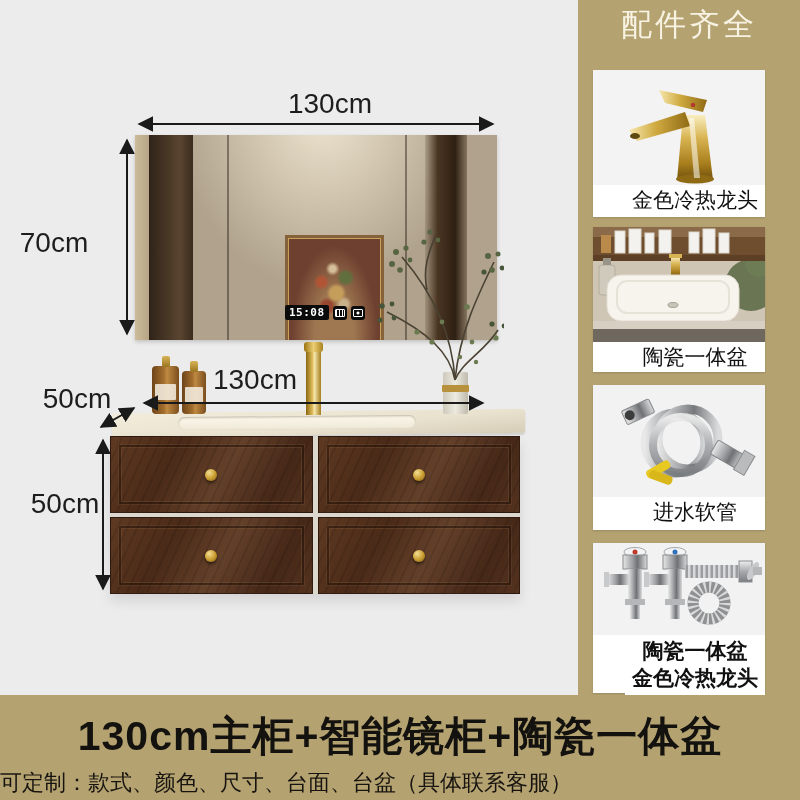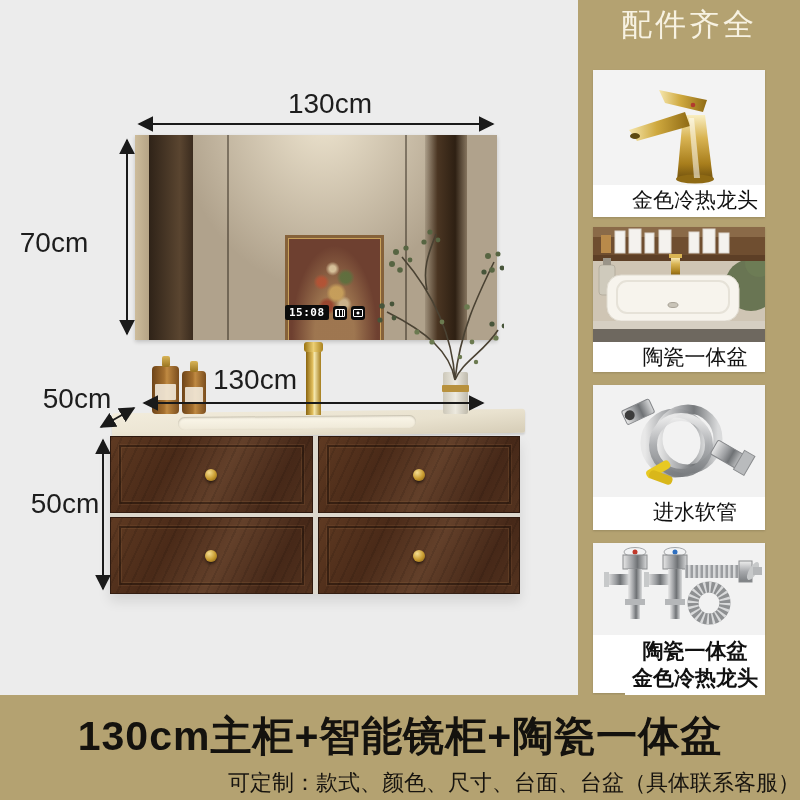--- a/index.html
+++ b/index.html
@@ -10,21 +10,21 @@
   .sidebar-header{margin-top:4px;text-align:center;font-size:31px;font-weight:500;letter-spacing:3px;color:#f7f2e2;}
   .acc-card{position:absolute;left:15px;width:172px;background:#fff;box-shadow:0 1px 2px rgba(0,0,0,0.15);}
   .acc-photo{position:relative;width:172px;overflow:hidden;background:#f2f2f2;}
   .acc-photo svg{display:block;}
   .acc-label{text-align:center;font-size:21px;font-weight:500;color:#111;line-height:30px;background:#fff;margin-left:32px;}
   .acc-label.two{line-height:27px;font-weight:600;padding:2px 0 4px;}
 
   
   .banner{position:absolute;left:0;top:695px;width:800px;height:105px;background:#b4a271;z-index:3;}
   .banner-title{margin-top:14px;text-align:center;font-size:41px;font-weight:700;color:#14120e;letter-spacing:1px;}
-  .banner-sub{margin-top:4px;text-align:right;font-size:22px;font-weight:500;color:#17140f;}
+  .banner-sub{margin-top:4px;text-align:left;font-size:22px;font-weight:500;color:#17140f;}
 
   
   .scene{position:absolute;left:0;top:0;width:578px;height:695px;}
 
   .mirror{position:absolute;left:135px;top:135px;width:362px;height:205px;background:#b0a28c;overflow:hidden;z-index:1;box-shadow:0 2px 4px rgba(0,0,0,0.18);}
   .mirror-glow{position:absolute;inset:0;background:radial-gradient(ellipse at 52% -12%,rgba(242,233,212,0.95) 0%,rgba(242,233,212,0) 55%);}
   .m-leftstrip{position:absolute;left:0;top:0;width:14px;height:100%;background:linear-gradient(to right,#cdbc9b,#b6a486);}
   .m-panel{position:absolute;left:14px;top:0;width:44px;height:100%;background:linear-gradient(to right,#2f2318,#5a4530 70%,#3a2b1e);}
   .m-seam{position:absolute;top:0;width:2px;height:100%;background:rgba(40,30,20,0.45);}
   .m-curtain{position:absolute;left:290px;top:0;width:42px;height:100%;background:linear-gradient(to right,rgba(60,44,28,0.15),#4a3522 30%,#2e2013 72%,rgba(80,60,38,0.45));}

